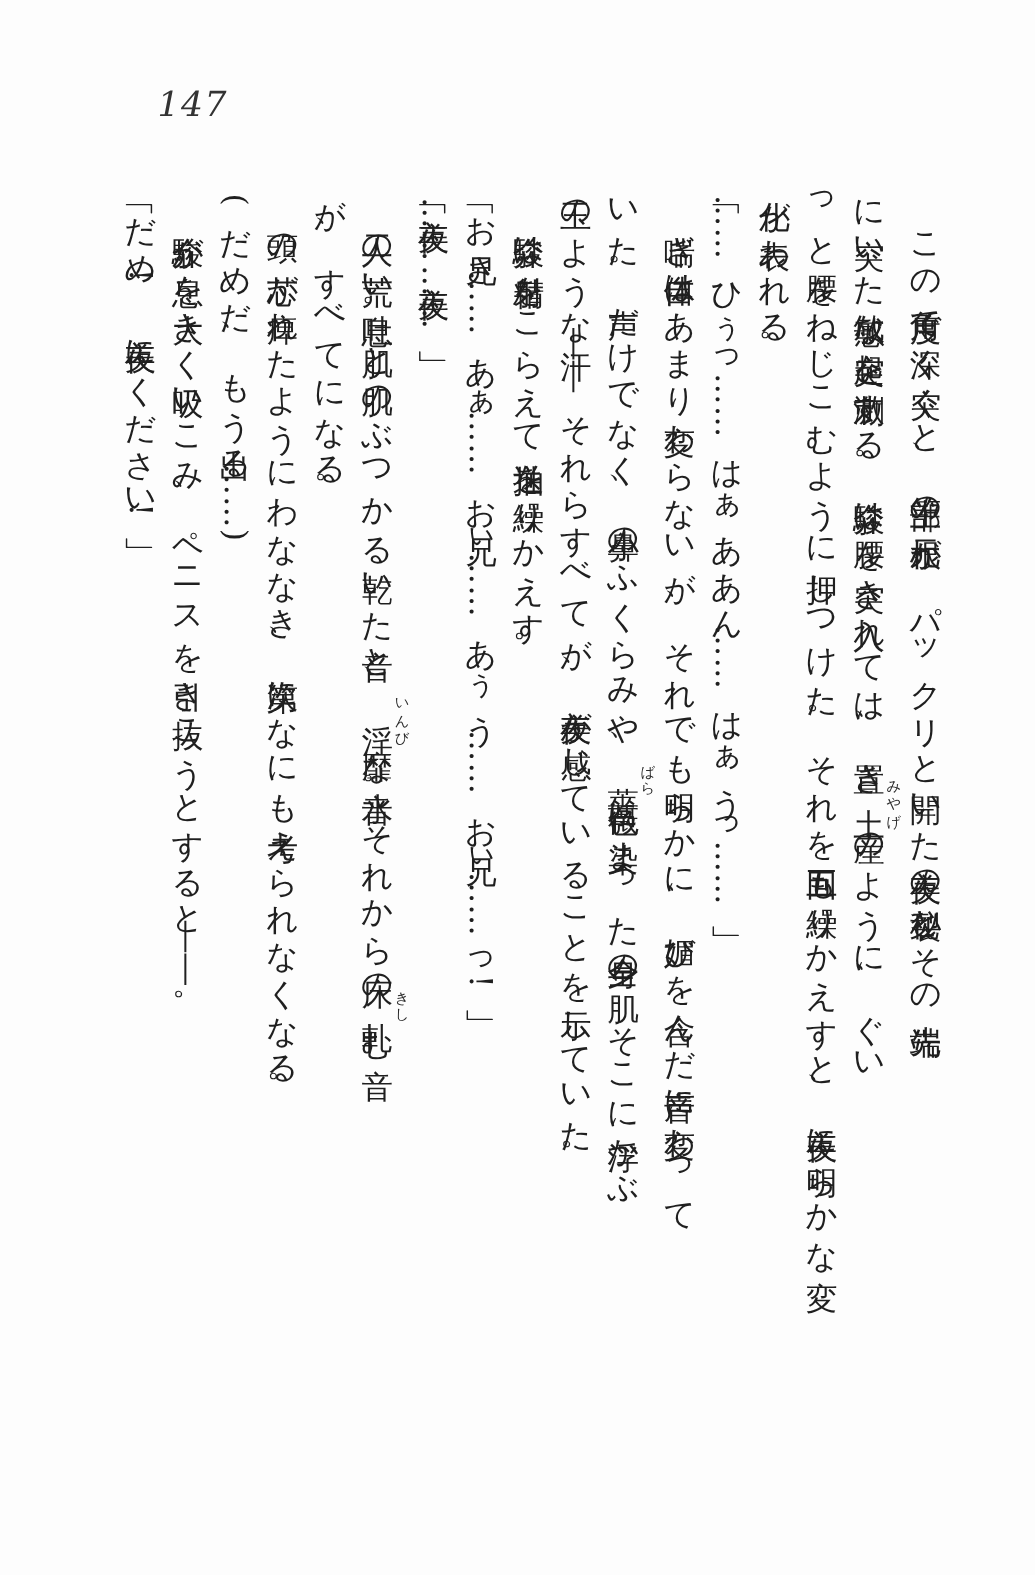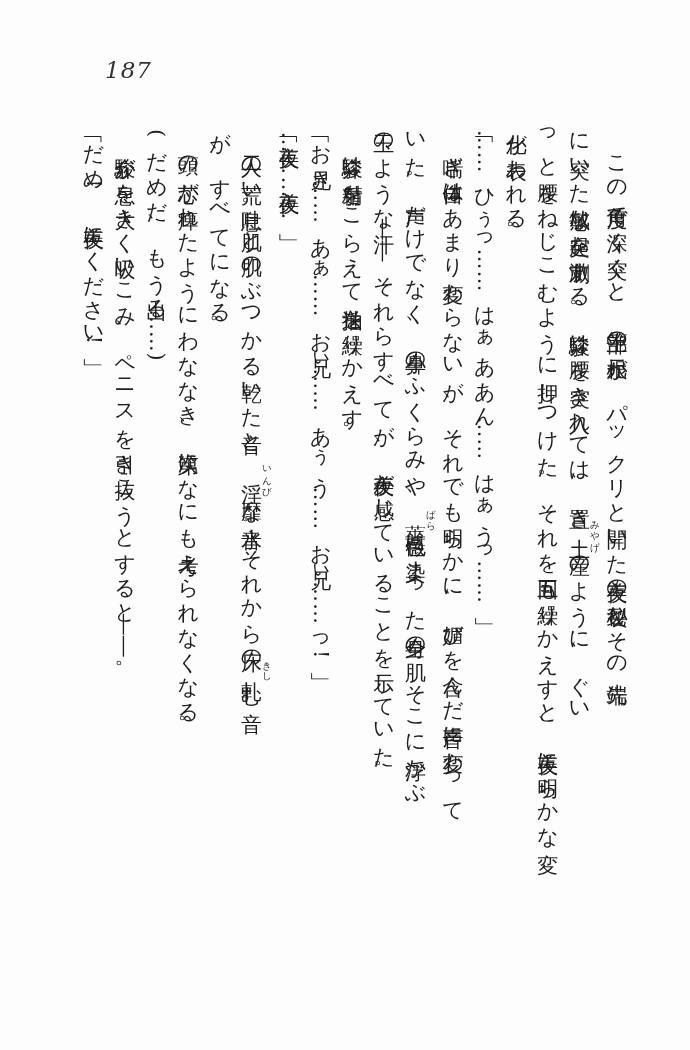--- a/index.html
+++ b/index.html
@@ -54,21 +54,21 @@
     font-size: 9.5px;
     letter-spacing: 0;
     line-height: 1;
     color: #2a2a2a;
   }
 </style>
 </head>
 <body>
 
 <div class="page" style="background: rgb(253, 253, 253);">
-  <div class="page-number" style="color: rgb(51, 51, 51);">187</div>
+  <div class="page-number" style="color: rgb(51, 51, 51);">147</div>
 
   <div class="text-block" style="color: rgb(31, 31, 31);">
       <div class="line para">この角度で深く突くと、竿上部の根元が、パックリと開いた美夜の秘裂とその先端</div>
       <div class="line none">に突いた敏感な突起を刺激する。駿介は腰を突き入れては、置き<ruby>土産<rt>みやげ</rt></ruby>のように、ぐい</div>
       <div class="line none">っと腰をねじこむように押しつけた。それを五回も繰りかえすと、美夜に明らかな変</div>
       <div class="line none">化が表われる。</div>
       <div class="line dialog">「……ひぅっ……はぁああん……はぁうっ……」</div>
       <div class="line para">喘ぎ自体はあまり変わらないが、それでも明らかに、媚びを含んだ声音に変わって</div>
       <div class="line none">いた。声だけでなく、小鼻のふくらみや、<ruby>薔薇<rt>ばら</rt></ruby>色に染まった全身の肌、そこに浮かぶ</div>
       <div class="line none">玉のような汗――それらすべてが、美夜が感じていることを示していた。</div>

